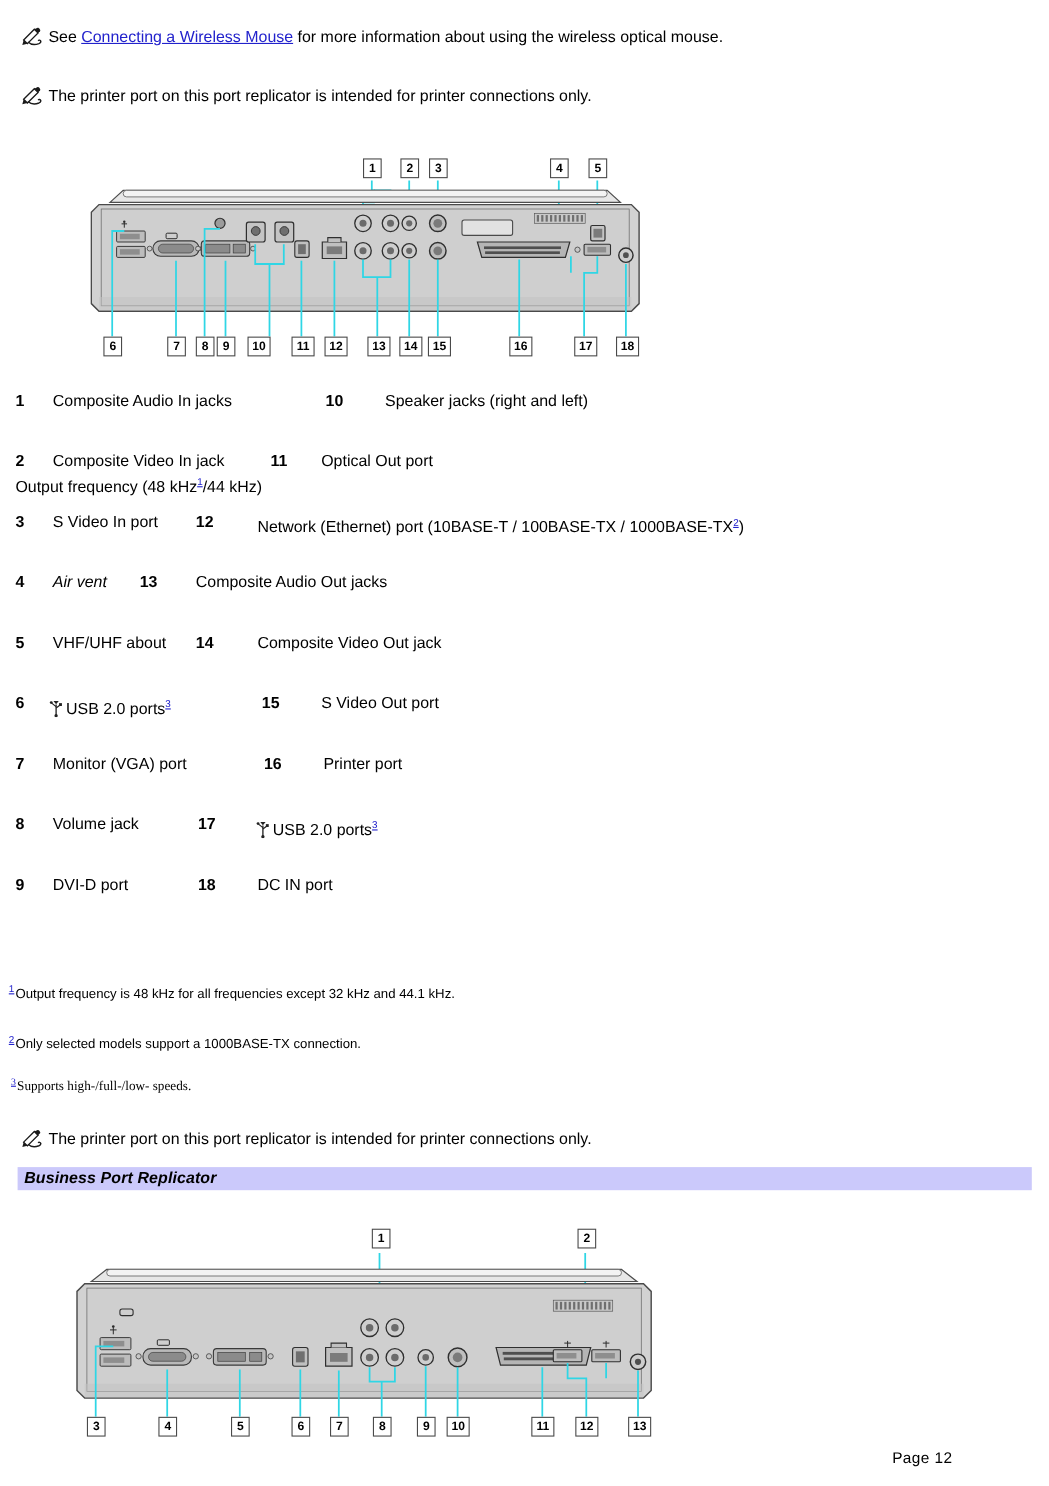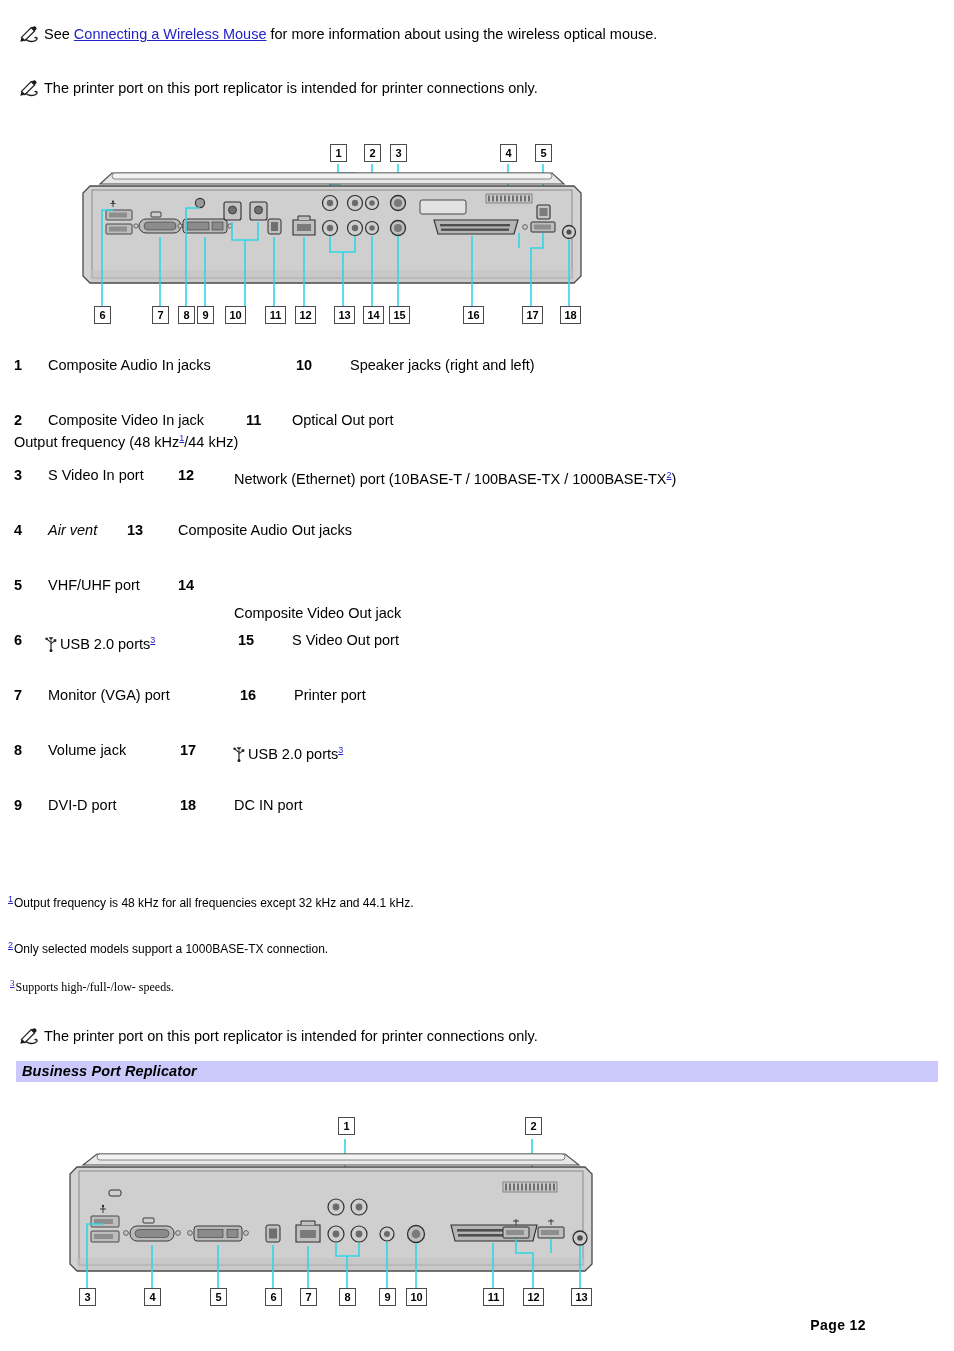--- a/index.html
+++ b/index.html
@@ -113,21 +113,21 @@
     vertical-align: super;
     margin-right: 1px;
   }
 
   
   .page-num {
     position: absolute;
     right: 16px;
     bottom: 18px;
     font-size: 14px;
-    font-weight: bold;
+    font-weight: normal;
     letter-spacing: .4px;
   }
 </style>
 </head>
 <body>
 
 <div class="page">
 
   <div class="note" style="top:24px;">
     <span class="note-icon">
@@ -349,23 +349,23 @@
 
     <div class="port-row">
       <span class="num num-l">4</span>
       <span class="lbl" style="left:48px;font-style:italic;">Air vent</span>
       <span class="num" style="left:127px;">13</span>
       <span class="lbl" style="left:178px;">Composite Audio Out jacks</span>
     </div>
 
     <div class="port-row">
       <span class="num num-l">5</span>
-      <span class="lbl" style="left:48px;">VHF/UHF port</span>
+      <span class="lbl" style="left:48px;">VHF/UHF about</span>
       <span class="num" style="left:178px;">14</span>
-      <span class="lbl" style="left:234px;margin-top:28px;">Composite Video Out jack</span>
+      <span class="lbl" style="left:234px;">Composite Video Out jack</span>
     </div>
 
     <div class="port-row">
       <span class="num num-l">6</span>
       <span class="lbl" style="left:44px;"><span class="usb-glyph"><svg viewBox="0 0 14 16" width="14" height="16">
               <path d="M7 14.2 V4.5" stroke="#222" stroke-width="1.2" fill="none"></path>
               <circle cx="7" cy="14.6" r="1.5" fill="#222"></circle>
               <path d="M7 6.4 L3 3.2" stroke="#222" stroke-width="1.1" fill="none"></path>
               <path d="M7 7.6 L11 4.6" stroke="#222" stroke-width="1.1" fill="none"></path>
               <circle cx="2.6" cy="2.7" r="1.3" fill="#222"></circle>

